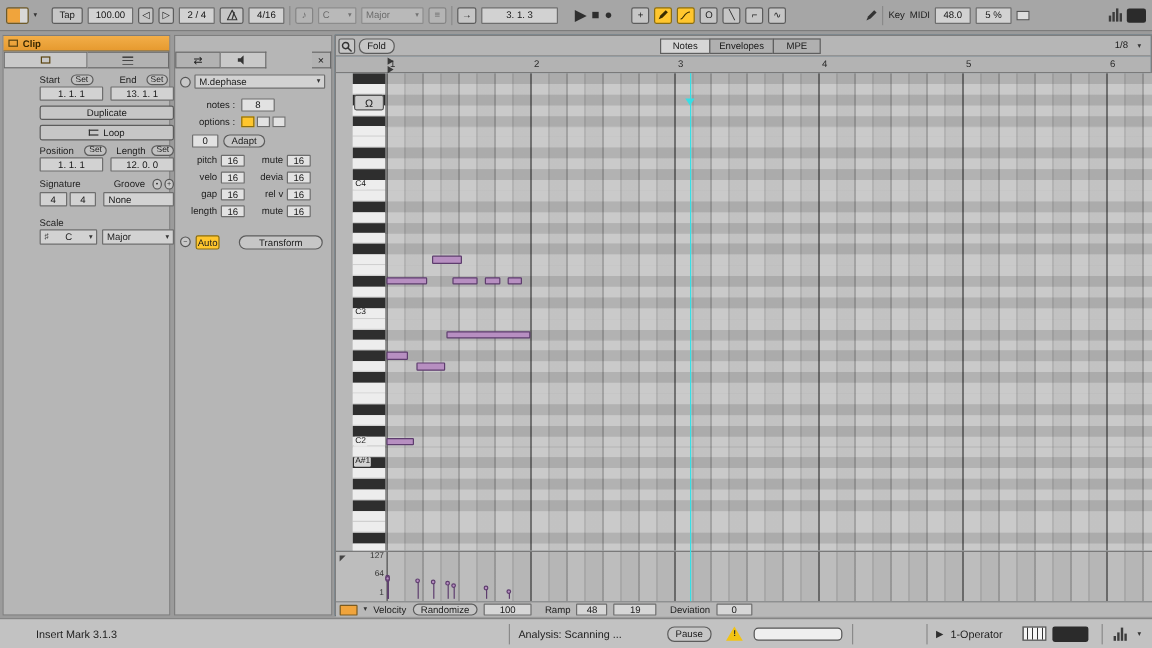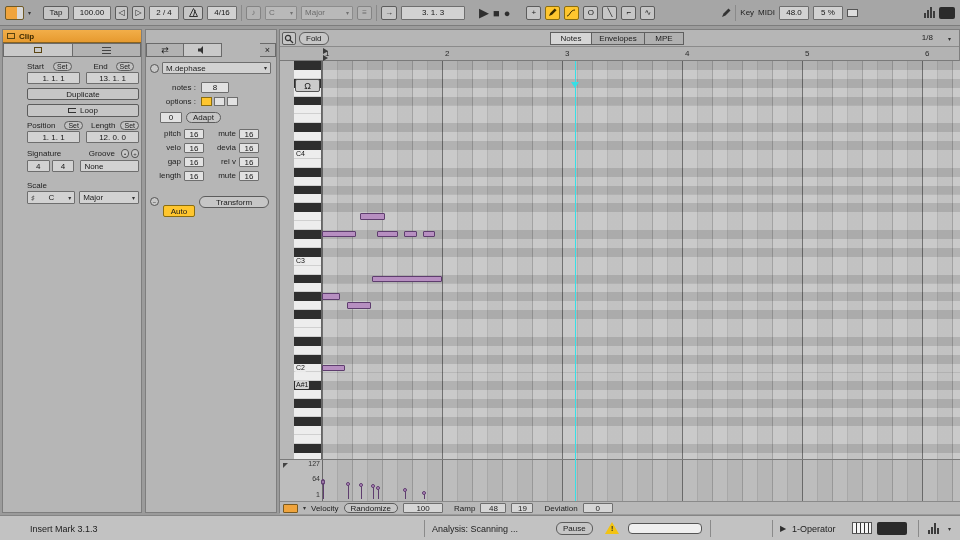--- a/index.html
+++ b/index.html
@@ -28,21 +28,21 @@
   #piano-roll{left:279px;top:29px;width:681px;height:484px;background:#0c4a6e;border:1px solid #7e7e7e;}
 
   #clip-title{position:absolute;left:0;top:0;width:100%;height:13px;background:linear-gradient(#f2ae49,#e69a2f);border-bottom:1px solid #8a6420;display:flex;align-items:center;gap:4px;padding:0 4px;font-size:8px;font-weight:bold;color:#3a2800;}
   .mini-rect{width:8px;height:6px;border:1px solid #5a4410;display:inline-block;}
   .panel-tabs{position:absolute;left:0;top:13px;width:100%;height:14px;display:flex;}
   .panel-tab{flex:1;border:1px solid #6a6a6a;border-left:none;background:#b2b2b2;display:flex;align-items:center;justify-content:center;}
   .panel-tab:first-child{border-left:1px solid #6a6a6a;}
   .panel-tab.active{background:#c9c9c9;}
   .mini-lines{width:9px;height:7px;background:repeating-linear-gradient(0deg,#444 0 1px,transparent 1px 3px);display:inline-block;}
 
-  .clip-row{position:absolute;left:4px;width:132px;display:flex;padding-left:20px;}
+  .clip-row{position:absolute;left:10px;width:132px;display:flex;padding-left:20px;}
   .setpill{border:1px solid #5c5c5c;border-radius:5px;font-size:7px;padding:0 3px;height:9px;display:flex;align-items:center;background:#c2c2c2;}
   .circle-btn{width:9px;height:9px;border:1px solid #555;border-radius:50%;background:#c8c8c8;display:flex;align-items:center;justify-content:center;font-size:6px;color:#333;}
   .loop-icon{width:8px;height:5px;border:1px solid #333;border-right:none;display:inline-block;margin-right:4px;}
   .dd{background:#d2d2d2;border:1px solid #6e6e6e;border-radius:1px;font-size:8px;display:flex;align-items:center;height:13px;padding:0 3px;justify-content:space-between;}
 
   
   #pr-header{position:absolute;left:0;top:0;width:100%;height:17px;background:#b6b6b6;border-bottom:1px solid #8b8b8b;}
   .pr-tab{position:absolute;top:2px;height:13px;border:1px solid #5f5f5f;background:#b0b0b0;display:flex;align-items:center;justify-content:center;font-size:8px;}
   .pr-tab.active{background:#d6d6d6;}
   #pr-ruler{position:absolute;left:0;top:17px;width:100%;height:14px;background:#b3b3b3;border-bottom:1px solid #7a7a7a;}
@@ -293,38 +293,38 @@
   </div>
   <div class="abs" style="left:0;top:141px">
     <span class="lbl abs" style="left:0;width:35px;text-align:right">length</span>
     <span class="vbox abs" style="left:38px;width:20px;height:10px;background:#e2e2e2">16</span>
     <span class="lbl abs" style="left:60px;width:30px;text-align:right">mute</span>
     <span class="vbox abs" style="left:93px;width:20px;height:10px;background:#e2e2e2">16</span>
   </div>
 
   <div class="abs" style="left:0;top:166px;width:100%">
     <span class="circle-btn abs" style="left:4px;top:1px">−</span>
-    <span class="btn yellow abs" style="left:17px;top:9px;width:32px">Auto</span>
+    <span class="btn yellow abs" style="left:17px;top:0;width:20px">Auto</span>
     <span class="pill abs" style="left:53px;top:0;width:70px;height:12px">Transform</span>
   </div>
 </section>
 
 <section id="piano-roll" class="abs">
   <div id="pr-header">
     <span class="btn abs" style="left:2px;top:2px;width:14px;height:13px">
       <svg width="10" height="10" viewBox="0 0 10 10">
           <circle cx="4" cy="4" r="2.6" fill="none" stroke="#333" stroke-width="1.2"></circle>
           <line x1="6" y1="6" x2="9" y2="9" stroke="#333" stroke-width="1.2"></line>
         </svg>
     </span>
     <span class="pill abs" style="left:19px;top:2px;height:13px">Fold</span>
     <div class="pr-tab active" style="left:270px;width:42px">Notes</div>
     <div class="pr-tab" style="left:311px;width:54px">Envelopes</div>
     <div class="pr-tab" style="left:364px;width:40px">MPE</div>
-    <span class="abs" style="right:8px;top:3px;display:flex;gap:15px;align-items:flex-end">
+    <span class="abs" style="right:8px;top:3px;display:flex;gap:8px;align-items:flex-end">
       <span class="lbl">1/8</span>
         <span class="caret">▾</span>
     </span>
   </div>
 
   <div id="pr-ruler">
     <span class="loop-marker" style="left:43px;top:1px"></span>
     <span class="loop-marker" style="left:43px;top:8px"></span>
     <span id="ruler-nums"><span class="bar-num" style="left: 45px;">1</span><span class="bar-num" style="left: 165px;">2</span><span class="bar-num" style="left: 285px;">3</span><span class="bar-num" style="left: 405px;">4</span><span class="bar-num" style="left: 525px;">5</span><span class="bar-num" style="left: 645px;">6</span></span>
   </div>
@@ -477,21 +477,21 @@
   </div>
 
   <div id="pr-veltoolbar">
     <span id="lane-select"></span>
     <span class="caret">▾</span>
     <span class="lbl">Velocity</span>
     <span class="pill" style="height:10px">Randomize</span>
     <span class="mini-vbox cyan" style="width:40px">100</span>
     <span class="lbl" style="margin-left:6px">Ramp</span>
     <span class="mini-vbox cyan" style="width:26px">48</span>
-    <span class="mini-vbox" style="width:22px">19</span>
+    <span class="mini-vbox" style="width:36px">19</span>
     <span class="lbl" style="margin-left:6px">Deviation</span>
     <span class="mini-vbox" style="width:30px">0</span>
   </div>
 
   <div id="scrub-marker" style="border-top-color: rgb(53, 223, 230);"></div>
   <div id="playhead" style="background: rgb(53, 223, 230);"></div>
 </section>
 
 <footer id="statusbar">
   <span class="abs lbl" style="left:30px;top:8px;font-size:9px">Insert Mark 3.1.3</span>

